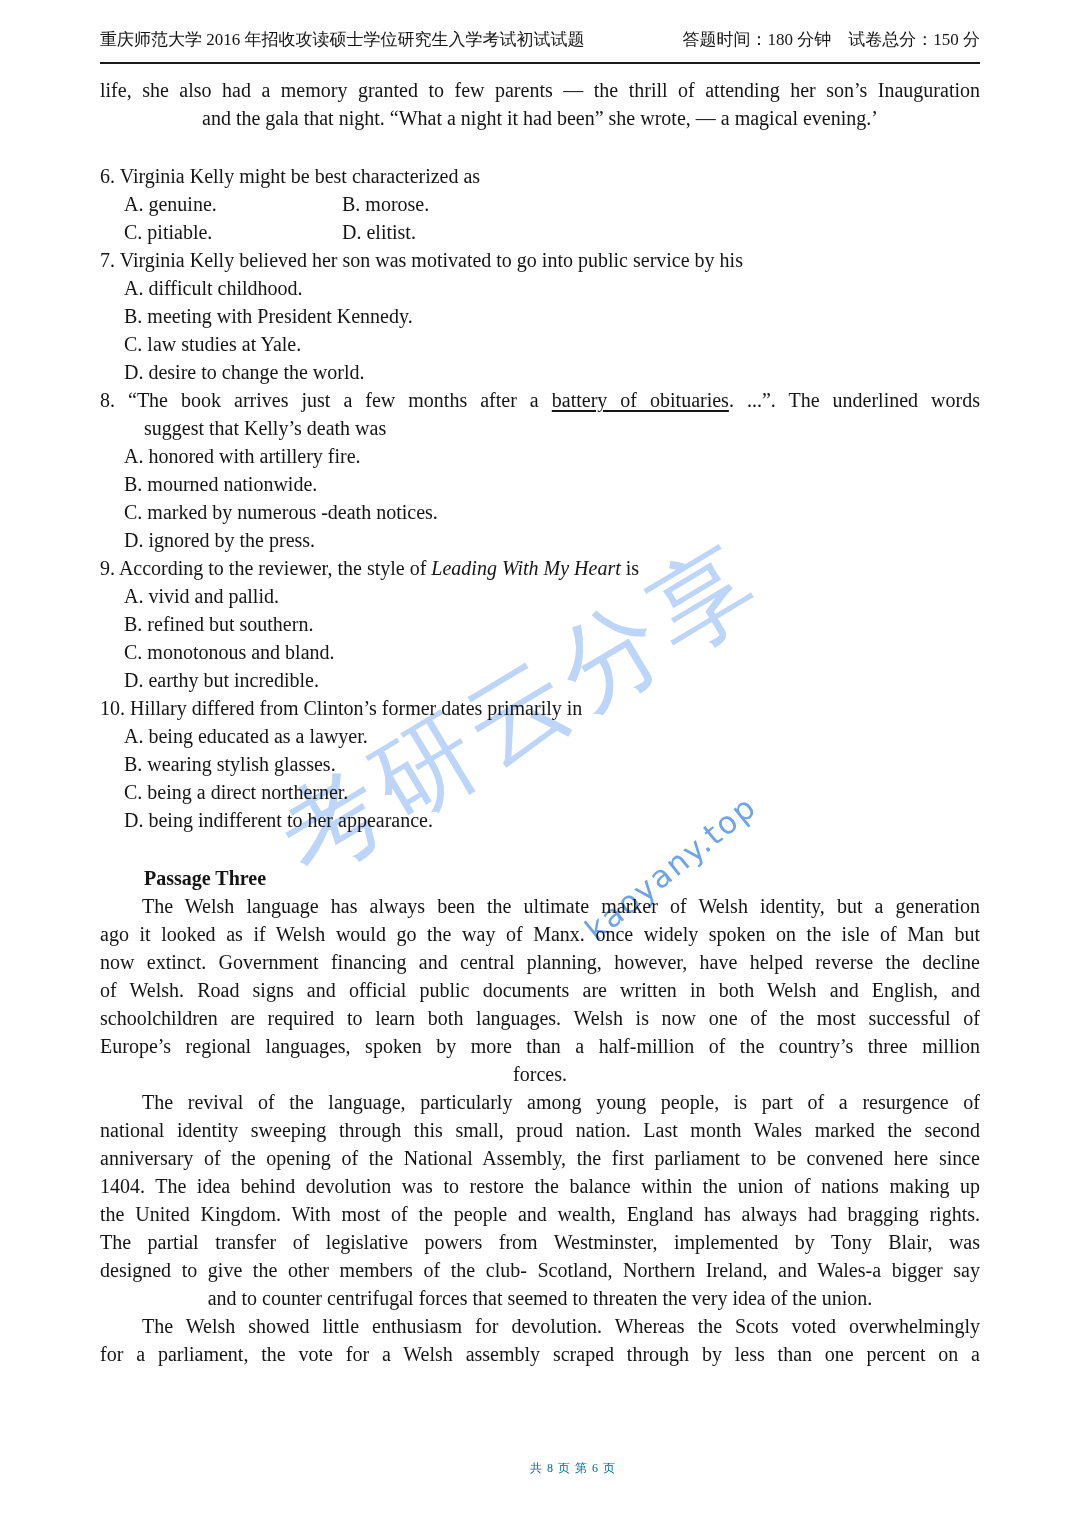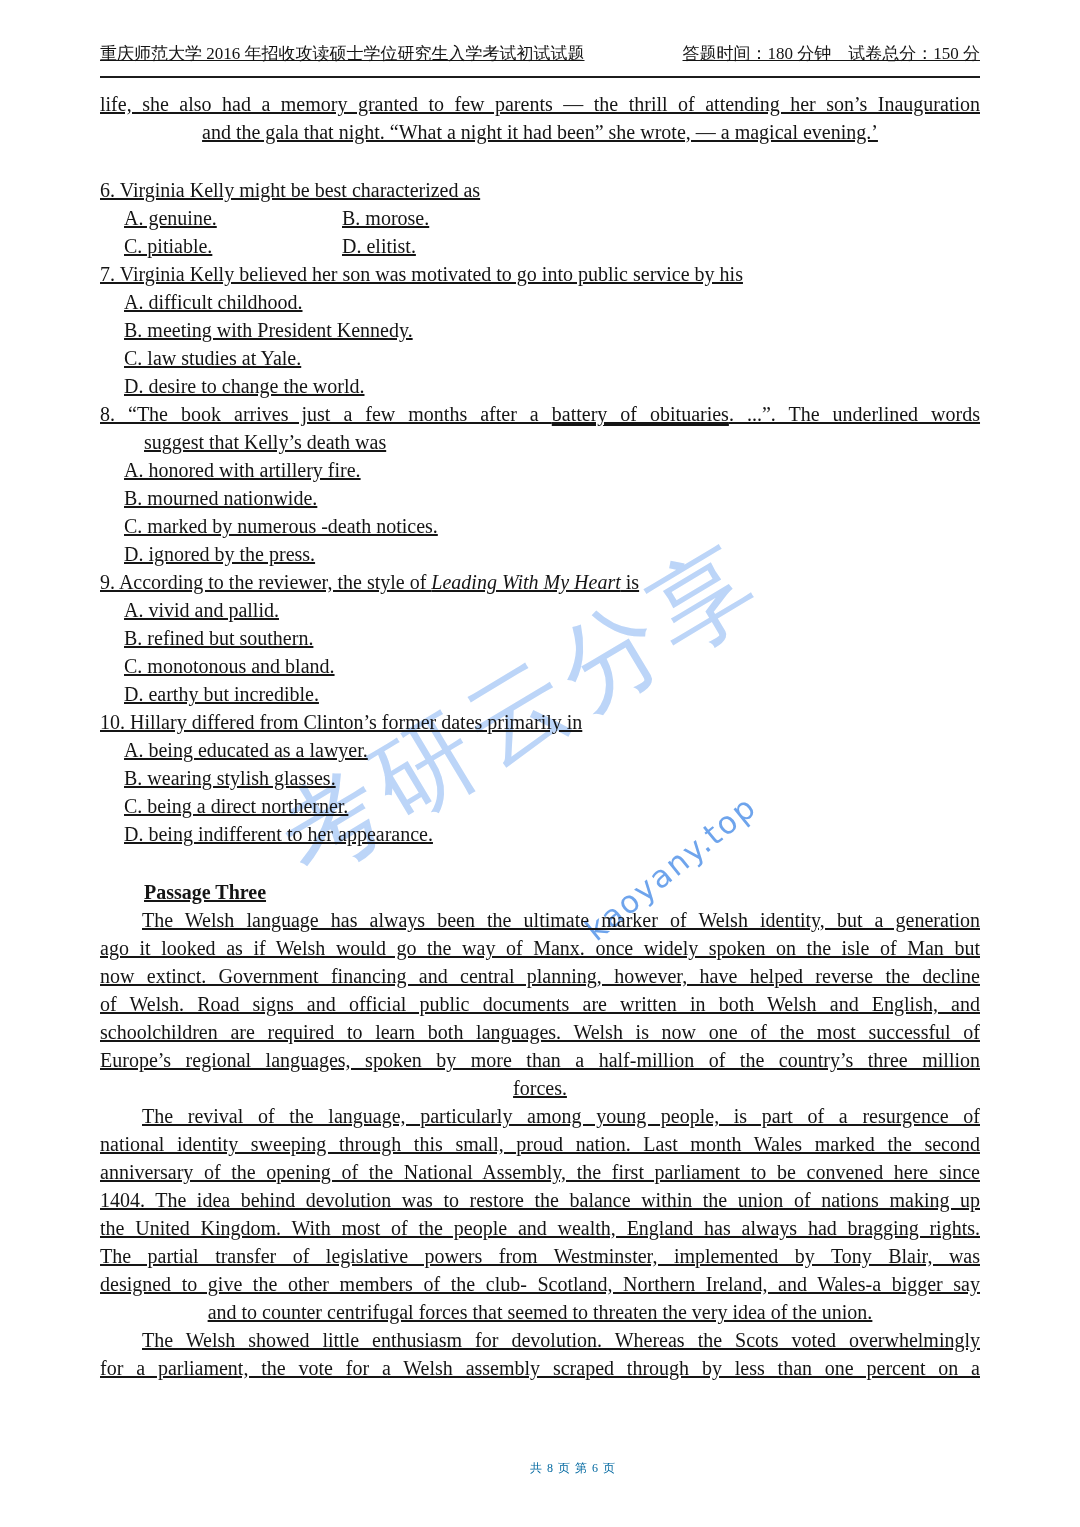--- a/index.html
+++ b/index.html
@@ -17,21 +17,21 @@
     color:#bcd5f8; transform:rotate(-31deg); transform-origin:0 50%;
     font-family:"Liberation Serif","DejaVu Serif",serif; white-space:nowrap;
   }
   .wm-url {
     position:absolute; left:580px; top:922px;
     font-size:31px; letter-spacing:2px; line-height:1;
     color:#6ea4ec; transform:rotate(-39deg); transform-origin:0 0;
     font-family:"DejaVu Sans","Liberation Sans",sans-serif; white-space:nowrap;
   }
   
-  .content { position:absolute; left:100px; top:42px; width:880px; z-index:1;text-decoration:underline; }
+  .content { position:absolute; left:100px; top:28px; width:880px; z-index:1; }
   .hdr {
     display:flex; justify-content:space-between; align-items:baseline;
     font-size:17px; padding-bottom:11px; border-bottom:2px solid #1c1c1c;
     white-space:nowrap;
   }
   .body { margin-top:12px; font-size:20px; line-height:28px; }
   .ln  { text-align:center; }
   .jl  { text-align:justify; text-align-last:justify; }
   .ind { text-indent:42px; }
   .q-first { margin-top:30px; }

